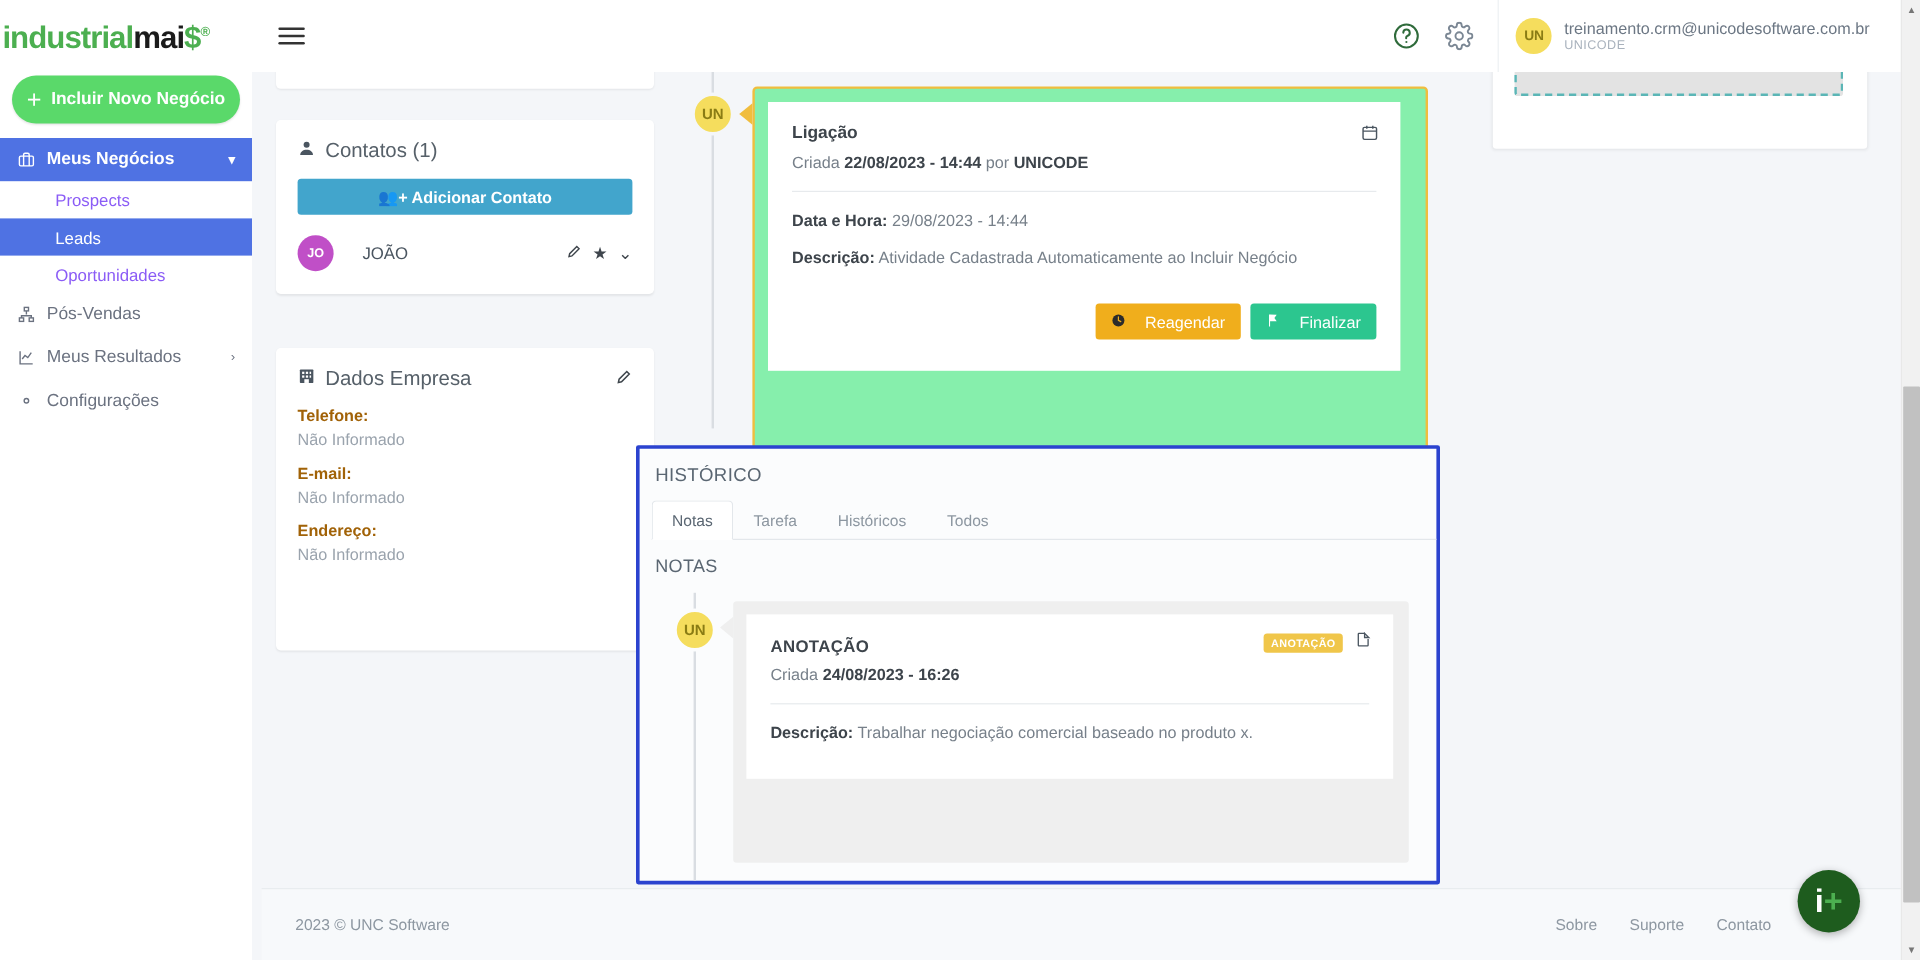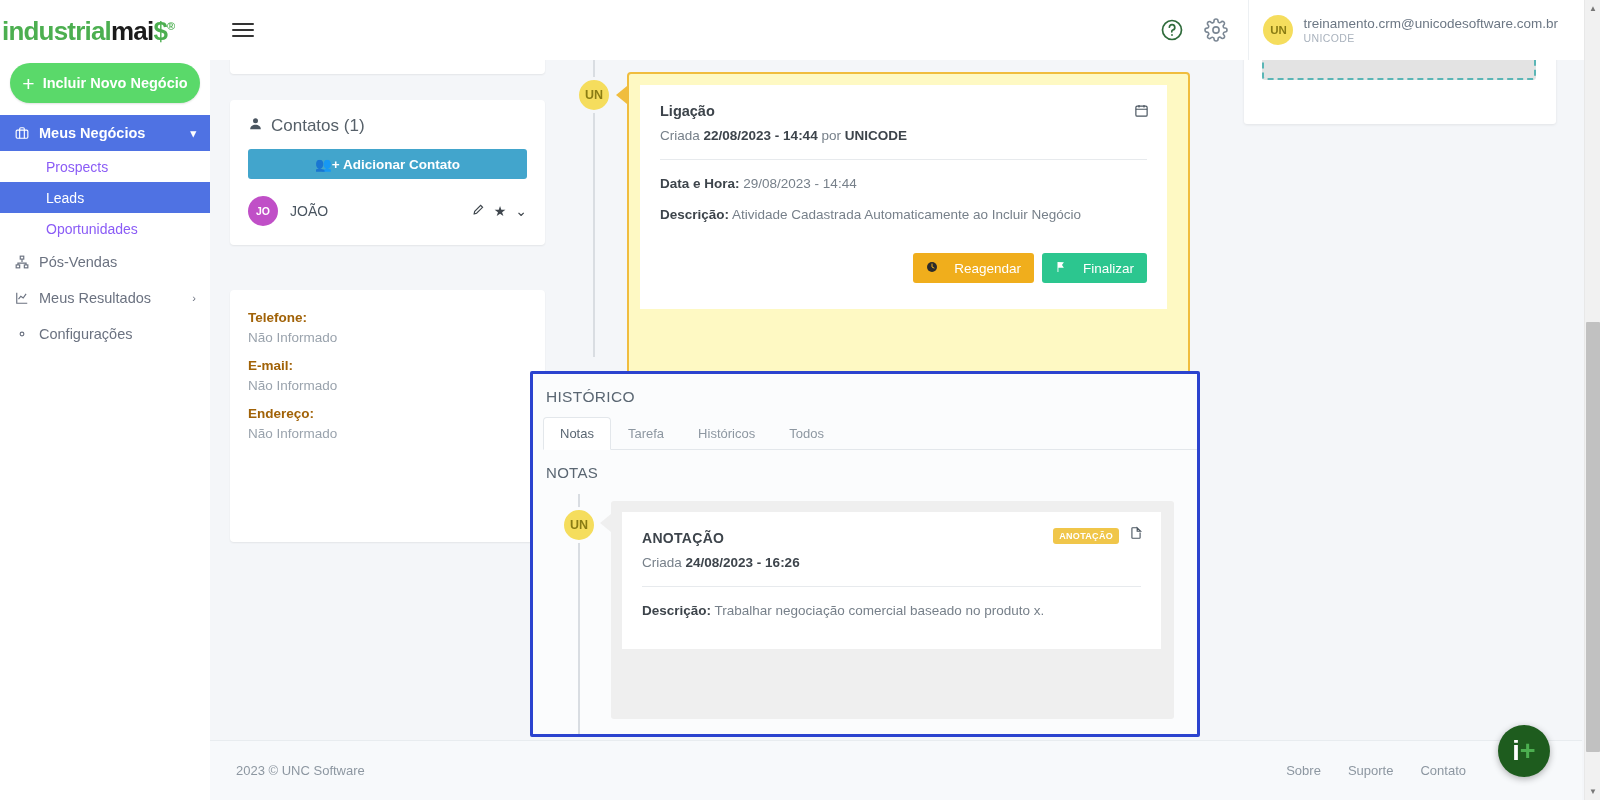--- a/index.html
+++ b/index.html
@@ -136,21 +136,21 @@
   }
   .card-title .edit { margin-left: auto; cursor: pointer; }
 
   .add-contact-btn {
     display: block; width: 100%; height: 30px;
     background: #42a5cc; border: none; border-radius: 3px;
     color: #fff; font-size: 13.5px; font-weight: 600;
     font-family: "Liberation Sans", sans-serif;
     cursor: pointer;
   }
-  .contact-row { display: flex; align-items: center; gap: 12px; margin-top: 17px; }
+  .contact-row { display: flex; align-items: center; gap: 24px; margin-top: 17px; }
   .av-jo {
     width: 30px; height: 30px; border-radius: 50%;
     background: #c04fc7; color: #fff;
     font-size: 10.5px; font-weight: 700;
     display: flex; align-items: center; justify-content: center;
   }
   .contact-name { font-size: 14px; color: #4a5560; }
   .contact-actions { margin-left: auto; display: flex; align-items: center; gap: 9px; color: #3f464d; font-size: 14px; }
   .contact-actions span { cursor: pointer; }
 
@@ -168,21 +168,21 @@
     width: 36px; height: 36px; border-radius: 50%;
     background: #f5dd5d; color: #8a7c14;
     font-size: 12.5px; font-weight: 700;
     display: flex; align-items: center; justify-content: center;
     border: 3px solid #f4f6f9;
     z-index: 3;
   }
   #activity-wrap {
     position: absolute; left: 417px; top: 12px;
     width: 563px; height: 332px;
-    background: #fef9c3;
+    background: #86efac;
     border: 2px solid #f0bd3e;
     border-radius: 4px;
     text-decoration: underline;
   }
   #activity-arrow {
     position: absolute; left: 406px; top: 26px;
     width: 0; height: 0;
     border-top: 9px solid transparent;
     border-bottom: 9px solid transparent;
     border-right: 11px solid #f0bd3e;
@@ -276,21 +276,21 @@
     position: absolute; right: 42px; top: 16px;
     background: #f0c64a; color: #fff;
     font-size: 9px; font-weight: 700;
     padding: 3px 6px; border-radius: 3px;
     letter-spacing: .3px;
   }
   .note-docicon { position: absolute; right: 18px; top: 14px; cursor: pointer; }
 
   
   #footer {
-    position: absolute; left: 208px; top: 740px;
+    position: absolute; left: 218px; top: 740px;
     width: 1374px; height: 60px;
     background: #f7f9fb;
     border-top: 1px solid #e8ecef;
     display: flex; align-items: center;
   }
   #copyright { font-size: 13px; color: #8d97a1; margin-left: 28px; }
   #footer-links { margin-left: auto; margin-right: 116px; display: flex; gap: 27px; }
   #footer-links span { font-size: 13px; color: #8d97a1; cursor: pointer; }
 
   #fab {
@@ -460,20 +460,40 @@
               <path d="M4 20l4.5-1 11-11-3.5-3.5-11 11z"></path>
             </svg>
         </span>
         <span>★</span>
         <span>⌄</span>
       </div>
     </div>
   </div>
 
   <div class="card" id="card-company">
+    <div class="card-title">
+      <span>
+        <svg width="15" height="15" viewBox="0 0 24 24" fill="#4a5560">
+            <rect x="3" y="3" width="18" height="18" rx="1"></rect>
+            <rect x="6" y="6" width="3" height="3" fill="#fff"></rect>
+            <rect x="11" y="6" width="3" height="3" fill="#fff"></rect>
+            <rect x="16" y="6" width="2" height="3" fill="#fff"></rect>
+            <rect x="6" y="11" width="3" height="3" fill="#fff"></rect>
+            <rect x="11" y="11" width="3" height="3" fill="#fff"></rect>
+            <rect x="16" y="11" width="2" height="3" fill="#fff"></rect>
+            <rect x="9" y="16" width="6" height="5" fill="#fff"></rect>
+          </svg>
+      </span>
+      <span>Dados Empresa</span>
+      <span class="edit">
+        <svg width="14" height="14" viewBox="0 0 24 24" fill="none" stroke="#3f464d" stroke-width="2.2">
+            <path d="M4 20l4.5-1 11-11-3.5-3.5-11 11z"></path>
+          </svg>
+      </span>
+    </div>
     <div class="field-label">Telefone:</div>
     <div class="field-value">Não Informado</div>
     <div class="field-label">E-mail:</div>
     <div class="field-value">Não Informado</div>
     <div class="field-label">Endereço:</div>
     <div class="field-value">Não Informado</div>
   </div>
 
   <div id="tl-line-top"></div>
   <div id="tl-av-top">UN</div>

